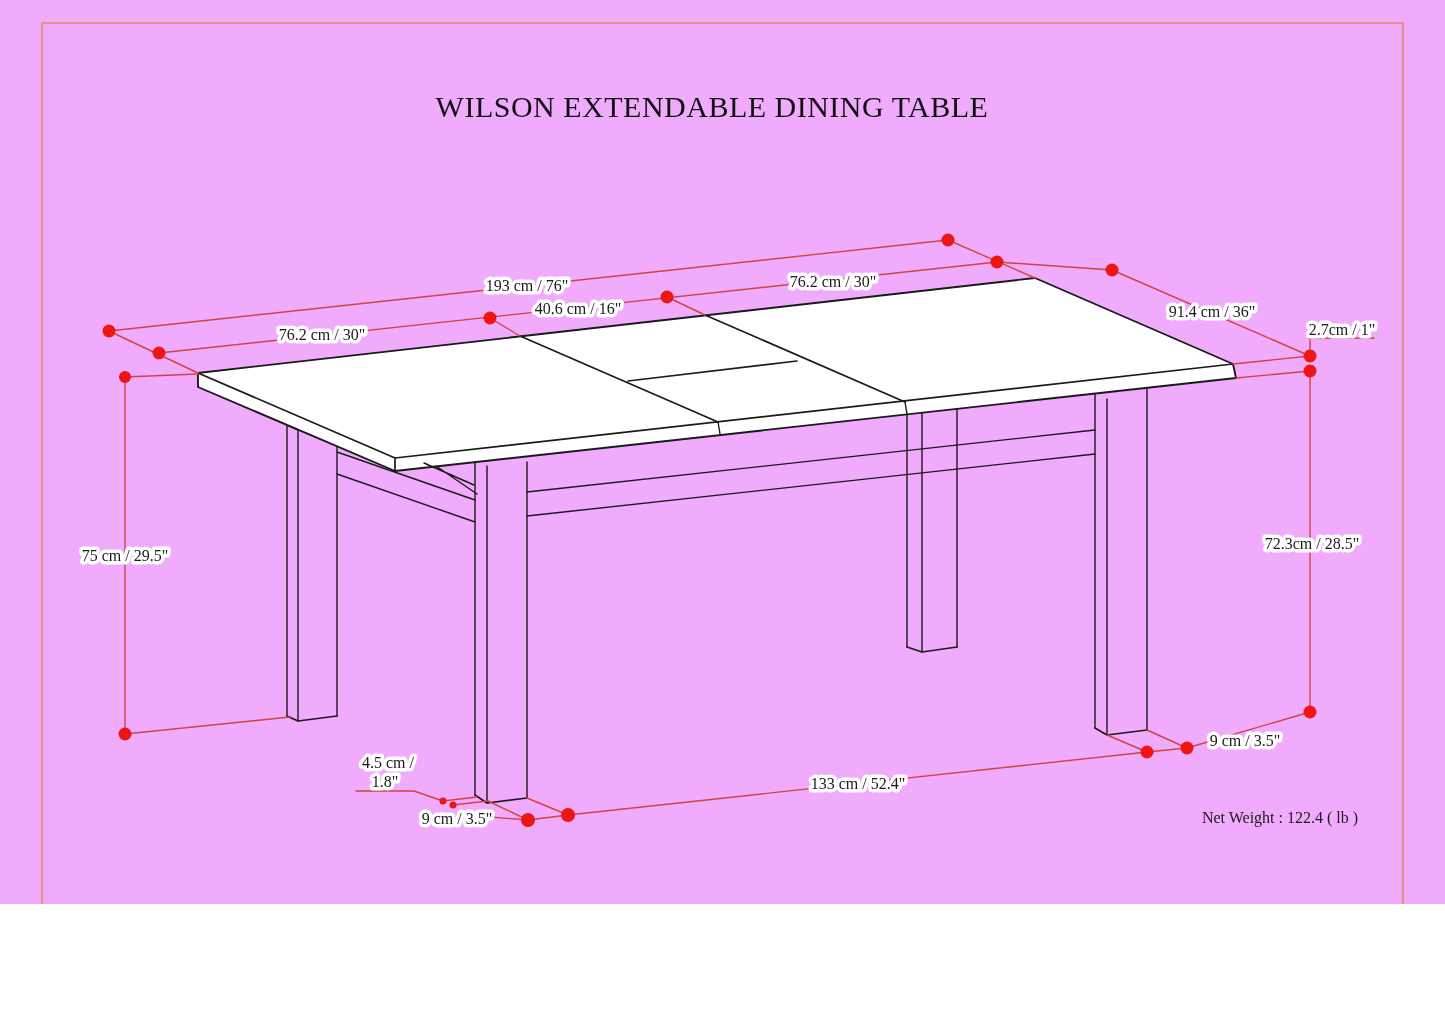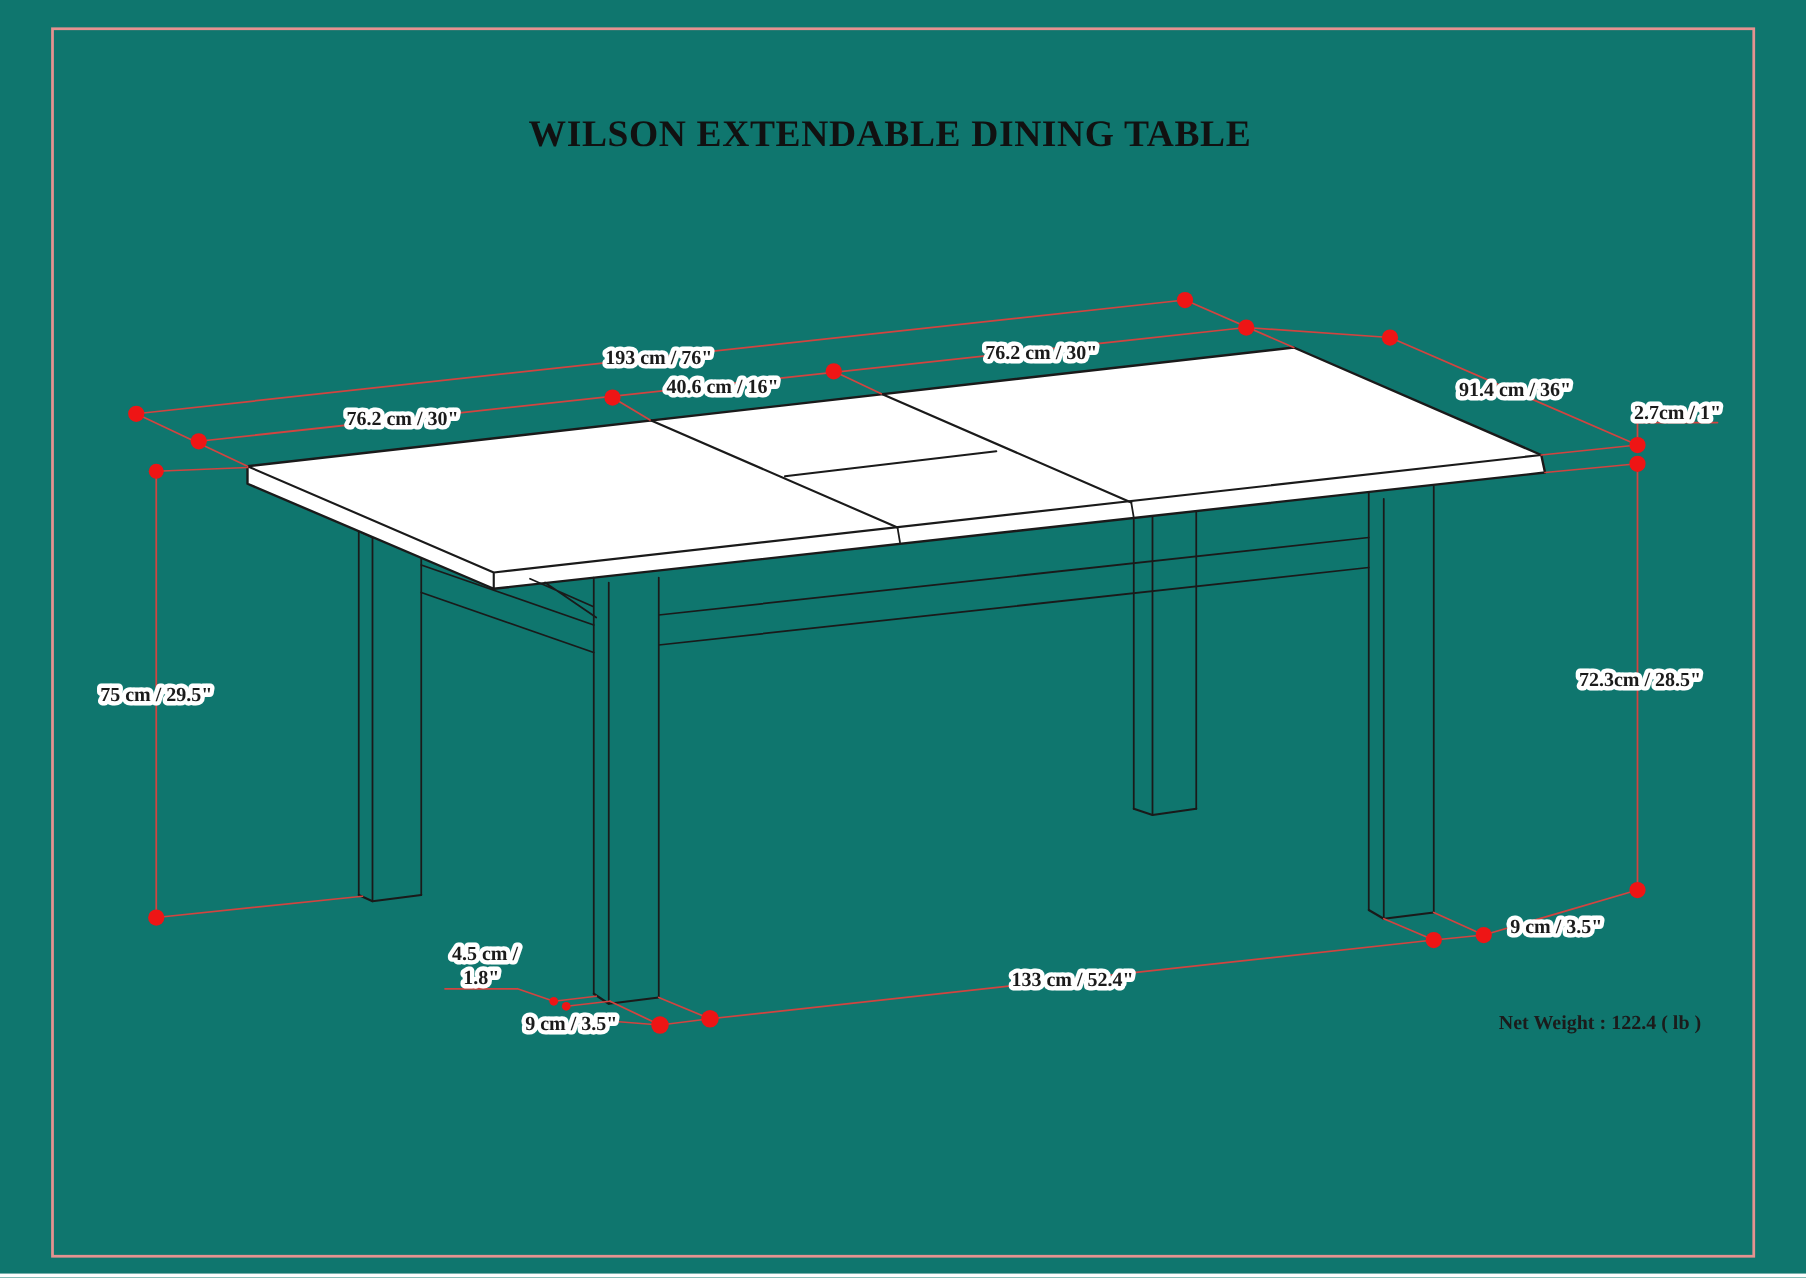--- a/index.html
+++ b/index.html
@@ -1,17 +1,17 @@
 <!DOCTYPE html>
 <html><head>
 <meta charset="utf-8">
 <style>
   html,body{margin:0;padding:0;background:#ffffff;}
-  .page{position:relative;width:1445px;height:1019px;background:#0f766e;overflow:hidden;
-        font-family:"Liberation Serif","DejaVu Serif",serif;font-weight:bold;}
+  .page{position:relative;width:1445px;height:904px;background:#f0abfc;overflow:hidden;
+        font-family:"Liberation Serif","DejaVu Serif",serif;}
   svg{position:absolute;left:0;top:0;}
   .blk{stroke:#1a1a1a;stroke-width:1.7;fill:none;stroke-linecap:round;stroke-linejoin:round;}
   .blk-thin{stroke:#1a1a1a;stroke-width:1.4;fill:none;stroke-linecap:round;}
   .slab{stroke:#1a1a1a;stroke-width:1.9;fill:#ffffff;stroke-linejoin:round;}
   .red{stroke:#d24440;stroke-width:1.4;fill:none;stroke-linecap:round;}
   .dot{fill:#ee1515;stroke:none;}
   .dim-label{font-size:16px;fill:#1b1b1b;text-anchor:middle;
              paint-order:stroke;stroke:#ffffff;stroke-width:7px;stroke-linejoin:round;}
   .title-text{font-size:30px;fill:#111111;text-anchor:middle;letter-spacing:0.5px;}
   .net-text{font-size:16px;fill:#1b1b1b;text-anchor:middle;}

